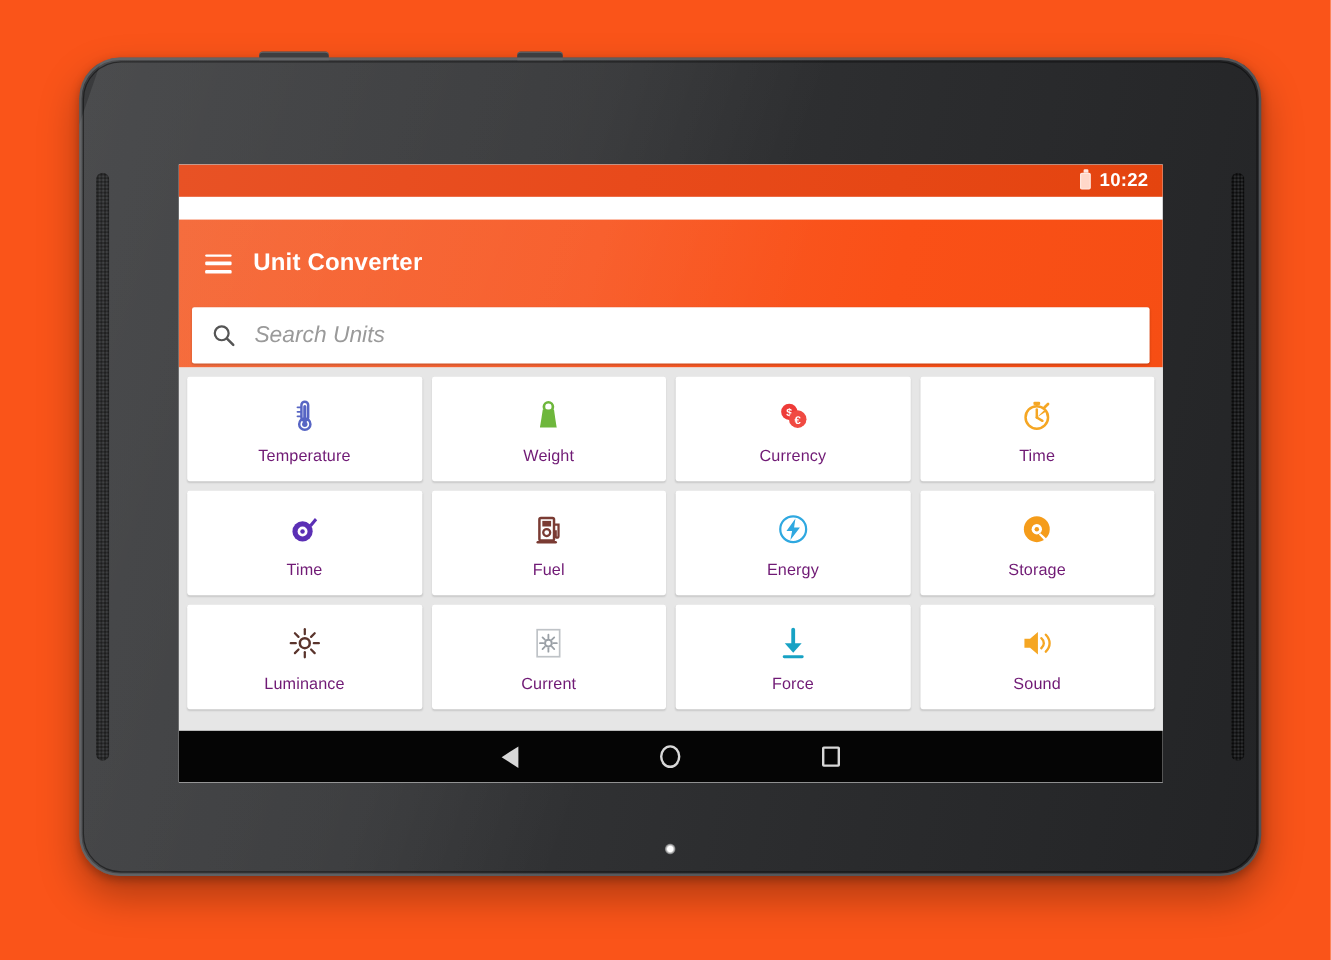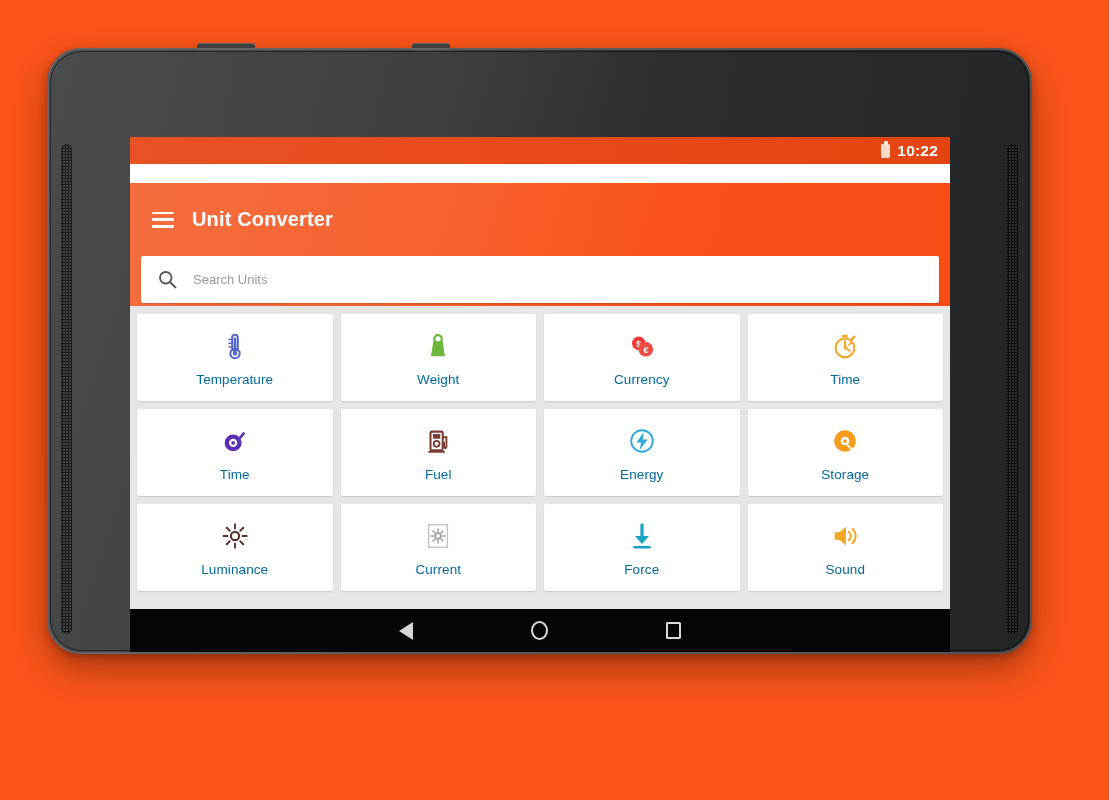--- a/index.html
+++ b/index.html
@@ -14,24 +14,24 @@
   #stage {
     position: relative;
     width: 1109px;
     height: 800px;
     background: #FA5419;
   }
 
   
   #tablet {
     position: absolute;
-    left: 47px;
+    left: 66px;
     top: 48px;
     width: 985px;
-    height: 606px;
+    height: 682px;
     border-radius: 34px;
     background: #2e2f31;
     background: linear-gradient(100deg, #3a3b3d 0%, #333436 35%, #2b2c2e 65%, #232426 100%);
     box-shadow: 0 16px 34px rgba(0,0,0,0.30), 0 3px 8px rgba(0,0,0,0.25);
   }
   
   #tablet-rim {
     position: absolute;
     inset: 0;
     border-radius: 34px;
@@ -211,24 +211,25 @@
     display: flex;
     align-items: center;
     padding-left: 16px;
     gap: 15px;
     box-shadow: 0 1px 2px rgba(0,0,0,0.18);
   }
   #search-icon { width: 21px; height: 21px; flex: 0 0 auto; }
   #search-input {
     border: none; outline: none; background: transparent;
     font-family: "Liberation Sans", sans-serif;
-    font-size: 13px;
+    font-size: 19px;
     color: #a16207;
     width: 80%;
     padding: 0;
+    font-style: italic;
   }
   #search-input::placeholder { color: #9a9a9a; }
 
   
   #grid {
     background: #e6e6e6;
     padding: 8px 7px 0 7px;
     display: grid;
     grid-template-columns: repeat(4, 1fr);
     gap: 8px;
@@ -247,21 +248,21 @@
     gap: 9px;
     cursor: pointer;
   }
   .tile-icon {
     height: 34px;
     display: flex; align-items: center; justify-content: center;
   }
   .tile-icon svg { display: block; }
   .tile-label {
     font-size: 13.5px;
-    color: #0369a1;
+    color: #701a75;
     letter-spacing: 0.1px;
   }
 
   
   #nav-bar {
     position: absolute;
     left: 0; bottom: 0;
     width: 100%;
     height: 43px;
     background: #050505;

